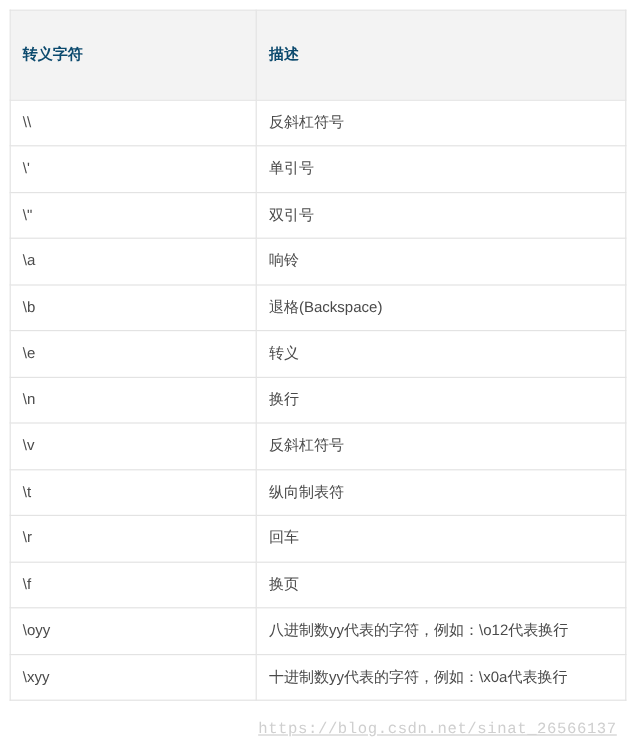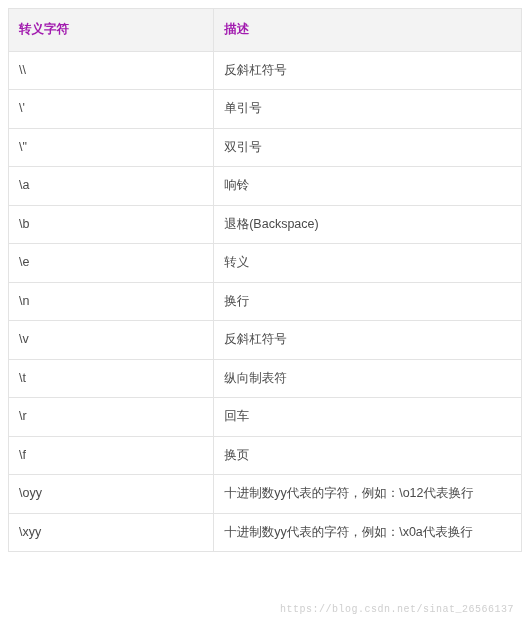--- a/index.html
+++ b/index.html
@@ -22,35 +22,36 @@
     border: 1px solid #e3e3e3;
     padding: 10px 10px;
     font-size: 12.5px;
     text-align: left;
     vertical-align: middle;
     line-height: 1.4;
   }
   th {
     background: #f3f3f3;
     font-weight: 600;
-    color: #a21caf;
-    padding: 12px 10px;
+    color: #0c4a6e;
+    padding: 28px 10px;
     margin-top: 36px;
   }
   col.col-esc { width: 40%; }
   col.col-desc { width: 60%; }
   .watermark {
     position: absolute;
     bottom: 8px;
     right: 16px;
-    font-size: 10px;
+    font-size: 13px;
     color: #cfcfcf;
     font-family: "Courier New", monospace;
     letter-spacing: 0.5px;
     pointer-events: none;
+    text-decoration: underline;
   }
 </style>
 </head>
 <body>
 
 <table>
   <colgroup>
     <col class="col-esc">
     <col class="col-desc">
   </colgroup>
@@ -100,21 +101,21 @@
       <tr>
         <td>\r</td>
         <td>回车</td>
       </tr>
       <tr>
         <td>\f</td>
         <td>换页</td>
       </tr>
       <tr>
         <td>\oyy</td>
-        <td>十进制数yy代表的字符，例如：\o12代表换行</td>
+        <td>八进制数yy代表的字符，例如：\o12代表换行</td>
       </tr>
       <tr>
         <td>\xyy</td>
         <td>十进制数yy代表的字符，例如：\x0a代表换行</td>
       </tr>
     </tbody>
 </table>
 
 <div class="watermark">https://blog.csdn.net/sinat_26566137</div>
 

